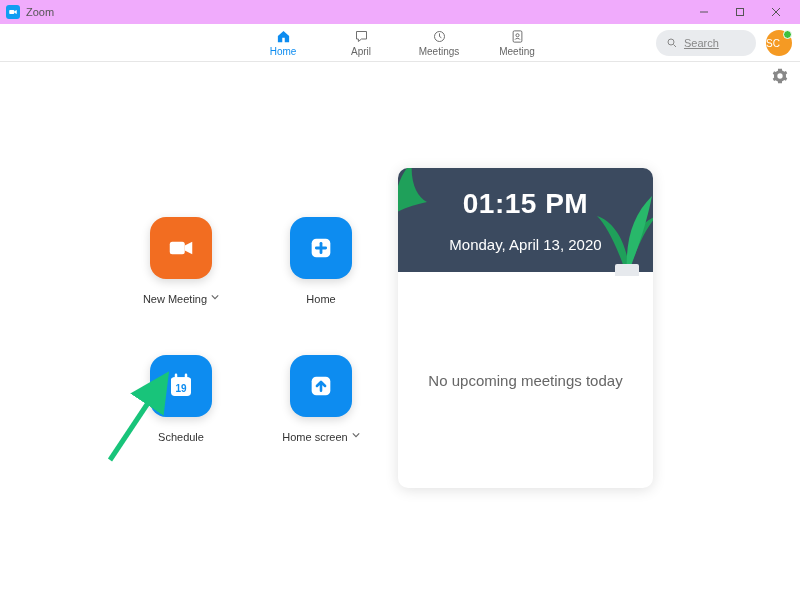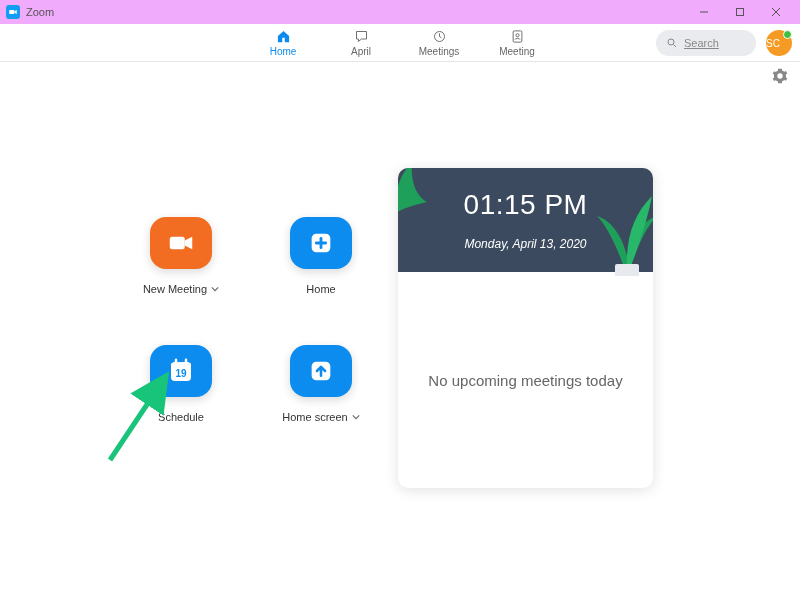--- a/index.html
+++ b/index.html
@@ -33,24 +33,24 @@
   .actions-grid {
     margin-left: 110px;
     margin-top: 95px;
     width: 250px;
     display: grid;
     grid-template-columns: 1fr 1fr;
     row-gap: 50px;
     column-gap: 30px;
   }
   .action { display: flex; flex-direction: column; align-items: center; }
-  .tile { width: 62px; height: 52px; border-radius: 16px; display:flex; align-items:center; justify-content:center; box-shadow: 0 3px 10px rgba(0,0,0,0.15); cursor:pointer;}
+  .tile { width: 62px; height: 62px; border-radius: 16px; display:flex; align-items:center; justify-content:center; box-shadow: 0 3px 10px rgba(0,0,0,0.15); cursor:pointer;}
   .tile.orange { background: #f26d21; }
   .tile.blue { background: #0d8cf0; }
-  .action-label { font-size: 11px; color: #333; margin-top: 14px; display:flex; align-items:center; gap:4px;}
+  .action-label { font-size: 11px; color: #333; margin-top: 14px; display:flex; gap:4px;}
   .chev { width:8px; height:8px; }
 
   
   .card {
     position: absolute;
     left: 398px;
     top: 168px;
     width: 255px;
     height: 320px;
     border-radius: 10px;
@@ -58,22 +58,22 @@
     overflow: hidden;
     background:#fff;
   }
   .card-hero {
     height: 104px;
     background: #3b4a5f;
     position: relative;
     display:flex; flex-direction:column; align-items:center; justify-content:center;
     color:#fff;
   }
-  .card-hero .time { font-size: 28px; font-weight: 400; letter-spacing: 0.5px; }
-  .card-hero .date { font-size: 12px; margin-top: 16px; font-style: italic; }
+  .card-hero .time { font-size: 28px; font-weight: 700; letter-spacing: 0.5px; }
+  .card-hero .date { font-size: 15px; margin-top: 16px; }
   .plant { position:absolute; right:-4px; bottom:-4px; width:60px; height:90px; }
   .plant2 { position:absolute; left:-6px; top:-6px; width:40px; height:50px; }
 
   .card-body { height: 216px; display:flex; align-items:center; justify-content:center; font-size: 15px; color:#666;}
 
   
   .annot-arrow { position:absolute; left:100px; top:370px; pointer-events:none;}
 </style>
 </head>
 <body>

